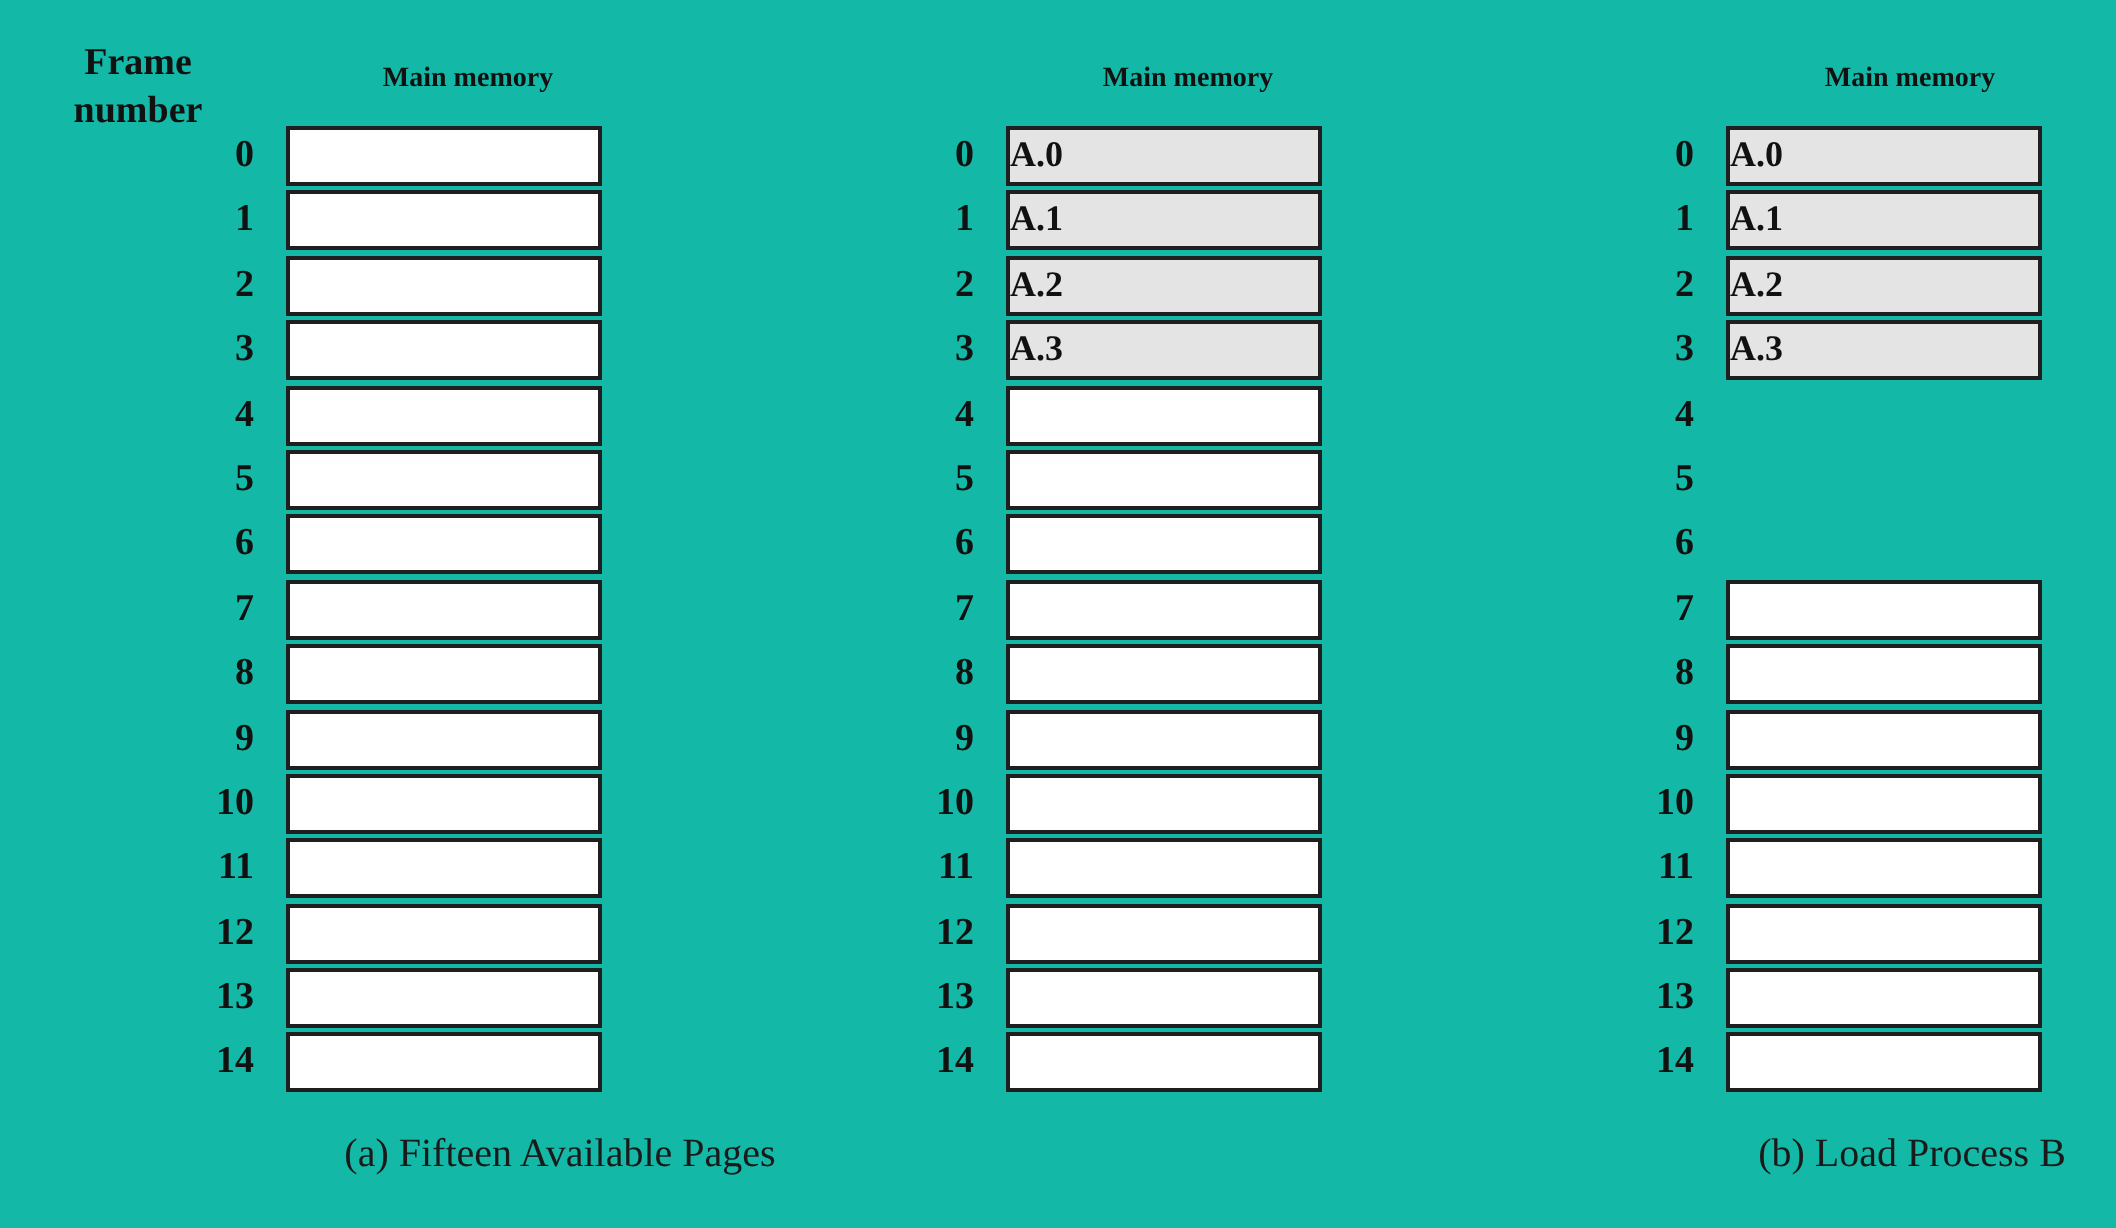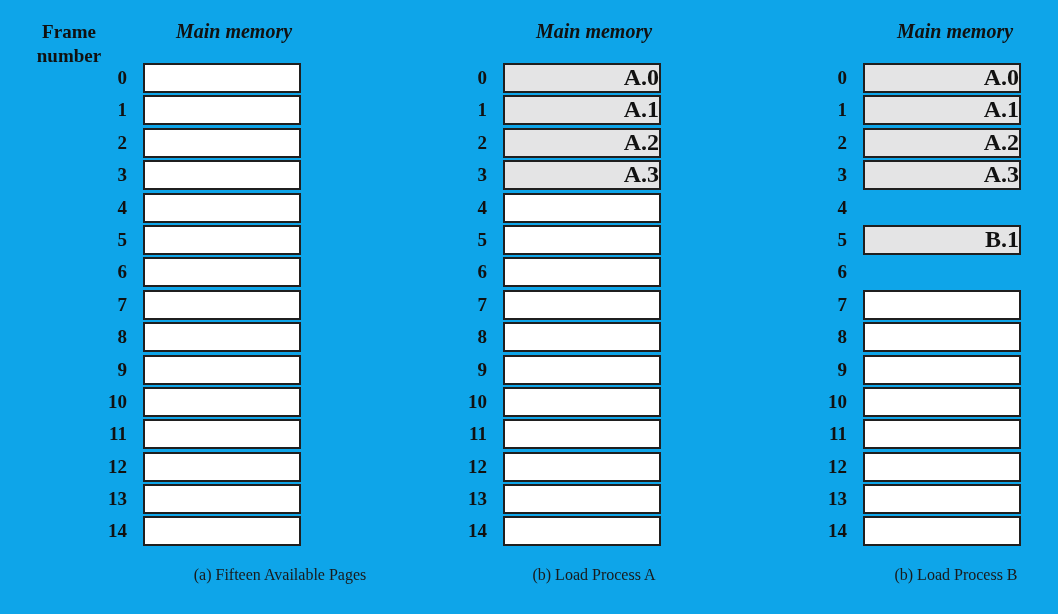--- a/index.html
+++ b/index.html
@@ -3,51 +3,50 @@
 <meta charset="utf-8">
 <style>
   * { margin:0; padding:0; box-sizing:border-box; }
   html,body { background:#ffffff; }
   body {
     width:1058px; height:614px;
     font-family:"Liberation Serif", serif;
     position:relative; overflow:hidden;
     color:#111;
   }
-  .page { position:absolute; left:0; top:0; width:1058px; height:614px; background:#0ea5e9; }
+  .page { position:absolute; left:0; top:0; width:1058px; height:614px; background:#14b8a6; }
 
   .frame-label {
     position:absolute; left:16px; top:20px; width:106px;
     text-align:center; font-weight:bold; font-size:19px; line-height:24px;
   }
 
   .mm-header {
-    position:absolute; top:20px; width:200px;
-    text-align:center; font-weight:bold; font-size:20px;
+    position:absolute; top:32px; width:200px;
+    text-align:center; font-weight:bold; font-size:14px;
     white-space:nowrap;
-    font-style:italic;
   }
 
   .panel { position:absolute; top:63px; width:242px; }
   .row { display:flex; height:30px; margin-bottom:2.4px; }
   .fnum {
     width:44px; margin-right:16px;
     text-align:right; font-weight:bold; font-size:19px; line-height:30px;
   }
   .cell {
     width:158px; height:30px;
     border:2px solid var(--frame-border, #1f1f1f);
     background:#ffffff;
-    text-align:right; font-weight:bold; font-size:24px; line-height:25px;
+    text-align:left; font-weight:bold; font-size:18px; line-height:25px;
   }
   .cell.filled { background:var(--filled-fill, #e4e4e5); }
 
   .caption {
     position:absolute; top:566px; width:320px;
-    text-align:center; font-size:16px; color:#1a1a1a;
+    text-align:center; font-size:20px; color:#1a1a1a;
     white-space:nowrap;
   }
 </style>
 </head>
 <body style="--filled-fill: #e4e4e5; --frame-border: #1f1f1f; color: rgb(17, 17, 17);">
 
 <div class="page">
 
   <div class="frame-label">
     <div>Frame</div>
@@ -202,21 +201,20 @@
         </div>
         <div class="row">
           <div class="fnum">3</div>
           <div class="cell filled">A.3</div>
         </div>
         <div class="row">
           <div class="fnum">4</div>
         </div>
         <div class="row">
           <div class="fnum">5</div>
-          <div class="cell filled">B.1</div>
         </div>
         <div class="row">
           <div class="fnum">6</div>
         </div>
         <div class="row">
           <div class="fnum">7</div>
           <div class="cell"></div>
         </div>
         <div class="row">
           <div class="fnum">8</div>
@@ -243,16 +241,15 @@
           <div class="cell"></div>
         </div>
         <div class="row">
           <div class="fnum">14</div>
           <div class="cell"></div>
         </div>
       </div>
   </div>
 
   <div class="caption" style="left:120px">(a) Fifteen Available Pages</div>
-  <div class="caption" style="left:434px">(b) Load Process A</div>
   <div class="caption" style="left:796px">(b) Load Process B</div>
 
 </div>
 
 </body></html>

